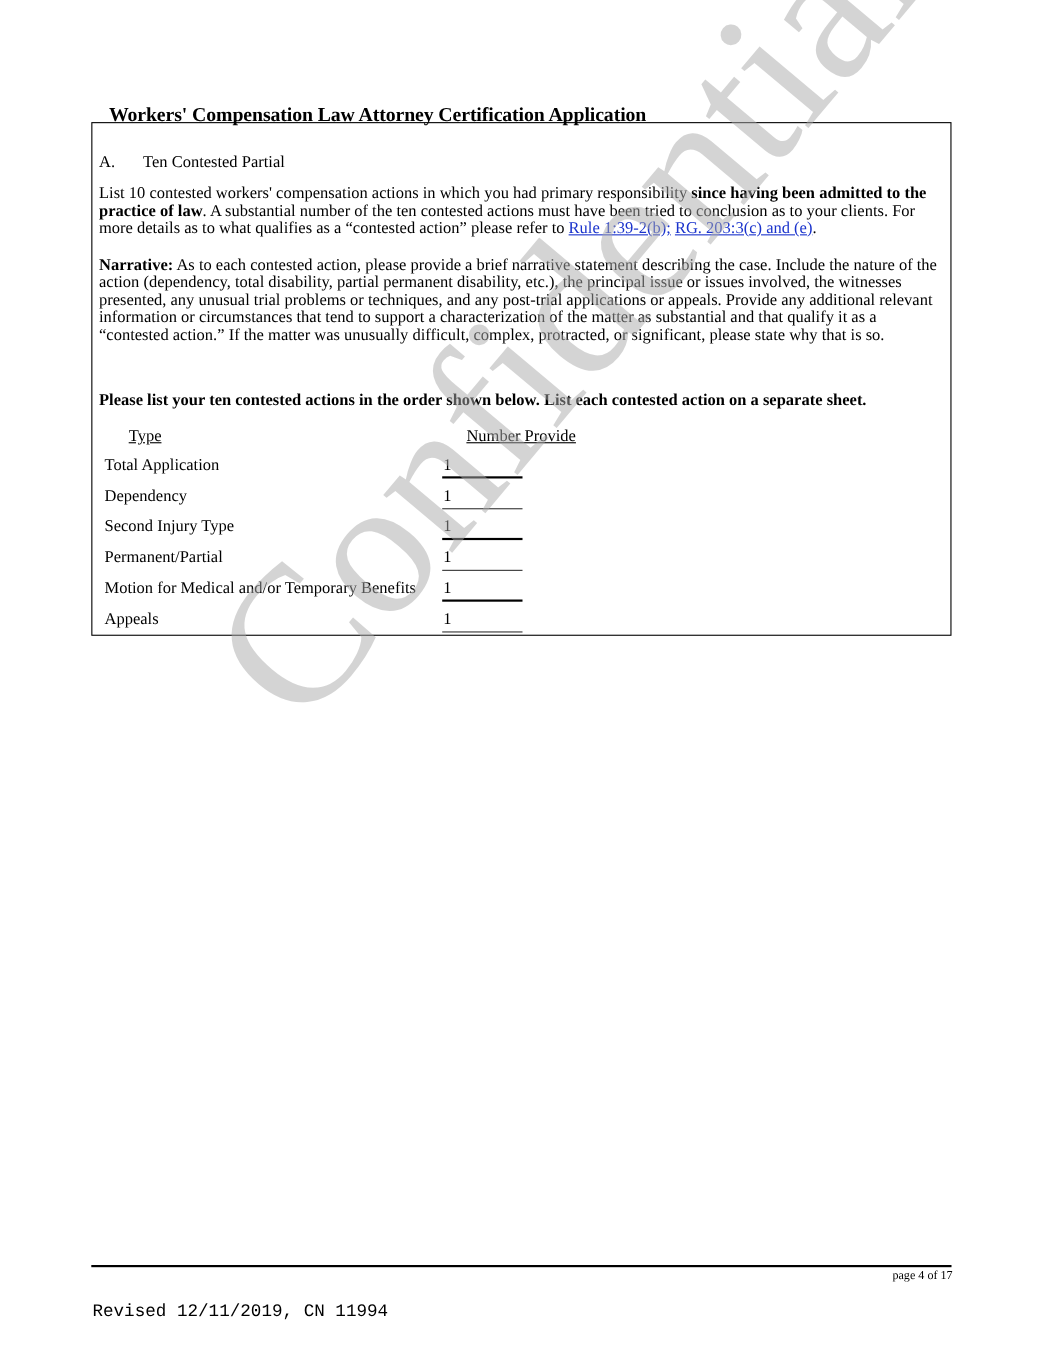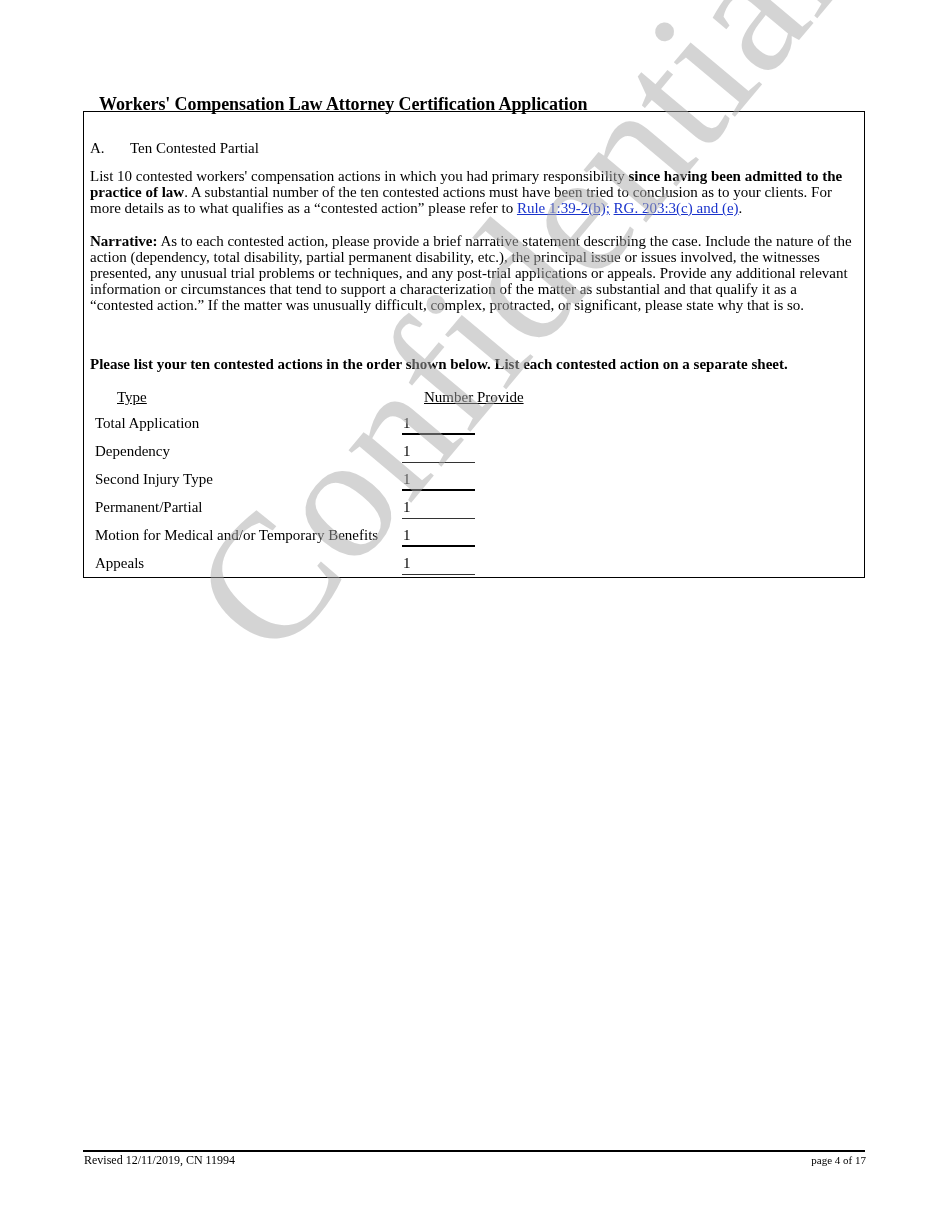--- a/index.html
+++ b/index.html
@@ -56,21 +56,21 @@
       position: absolute; left: 150px; top: 560px;
       font-size: 178px; color: rgba(170,170,170,0.5);
       transform: rotate(-50deg); transform-origin: left top;
       white-space: nowrap; pointer-events: none;
       font-family: "Liberation Serif", "DejaVu Serif", serif;
     }
     .footer-rule {
       position: absolute; left: 83px; top: 1150px; width: 782px; height: 2px; background: #000;
     }
     .footer-left {
-      position: absolute; left: 84px; top: 1153px; font-size: 12px;
+      position: absolute; left: 84px; top: 1183px; font-size: 16px; font-family: Liberation Mono, monospace;
     }
     .footer-right {
       position: absolute; right: 84px; top: 1154px; font-size: 11px;
     }
   </style>
 </head>
 <body>
 
 <div class="page">
 

